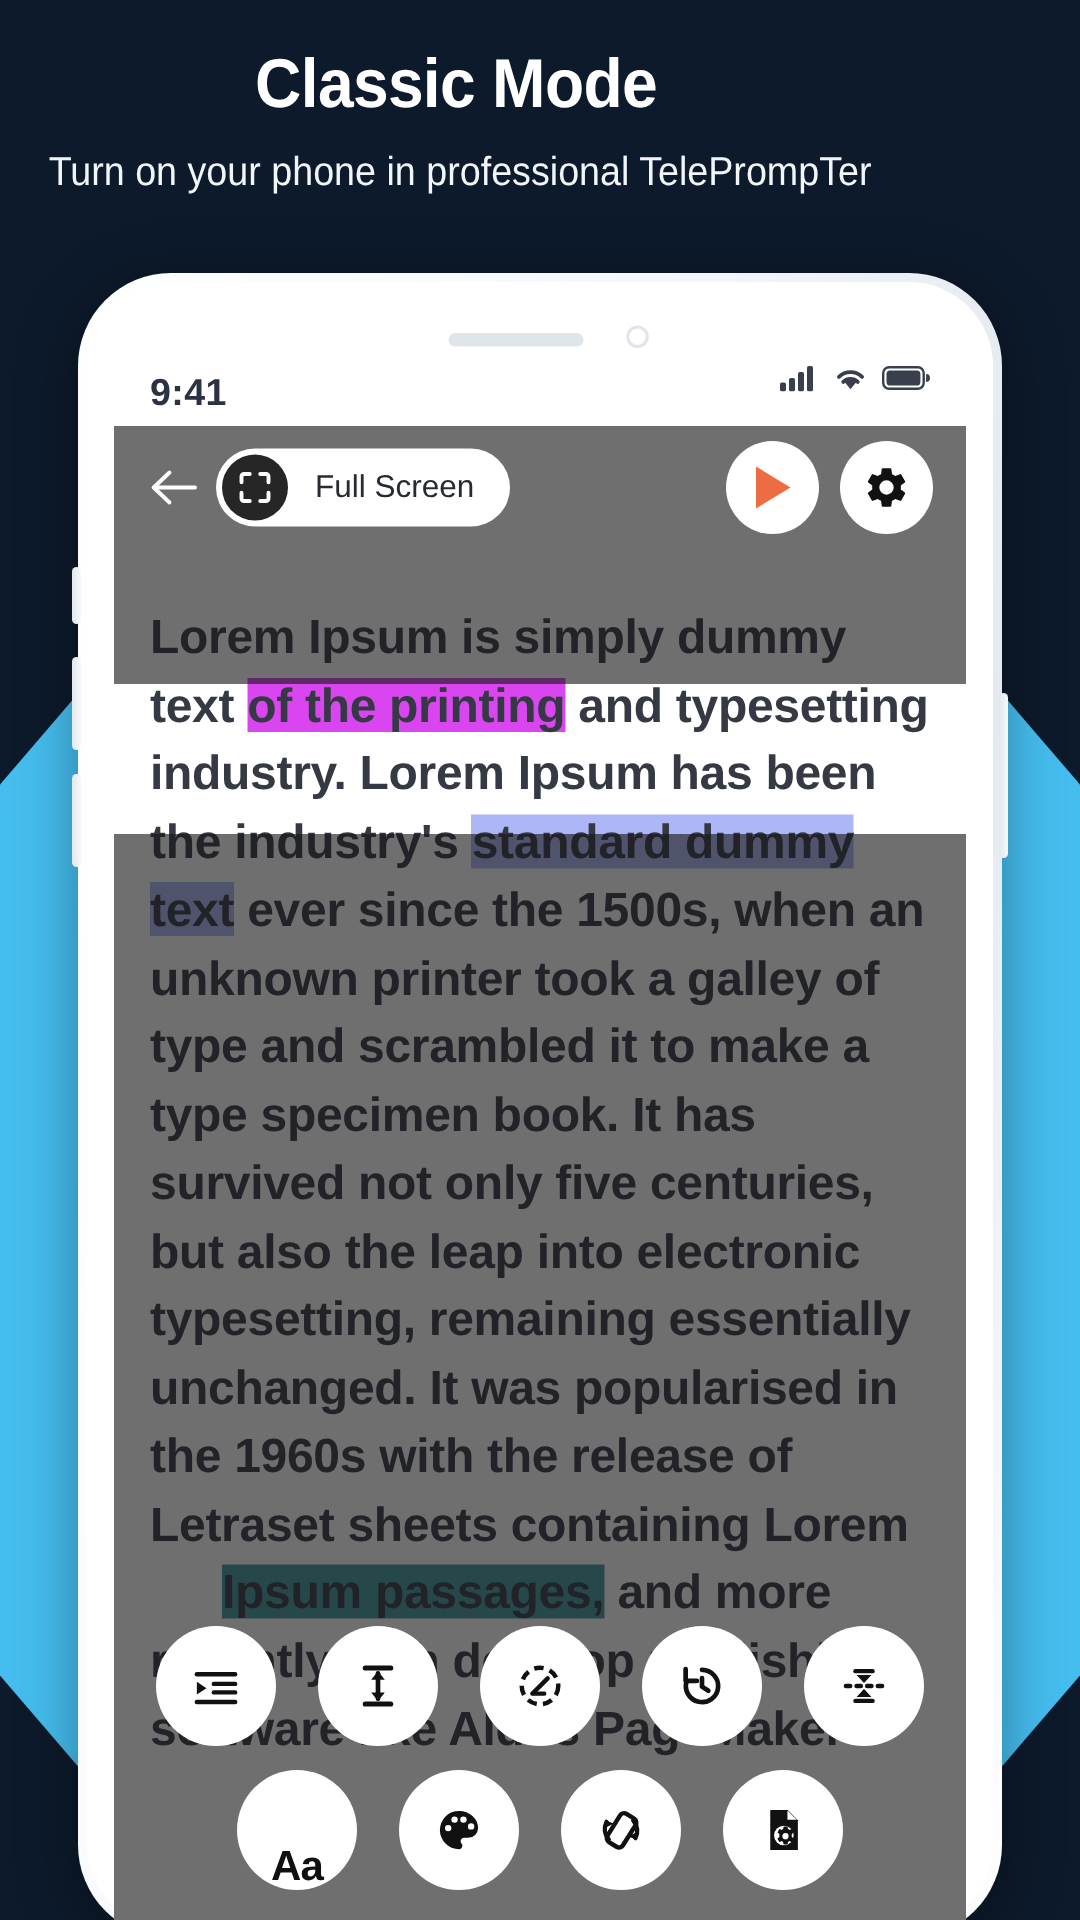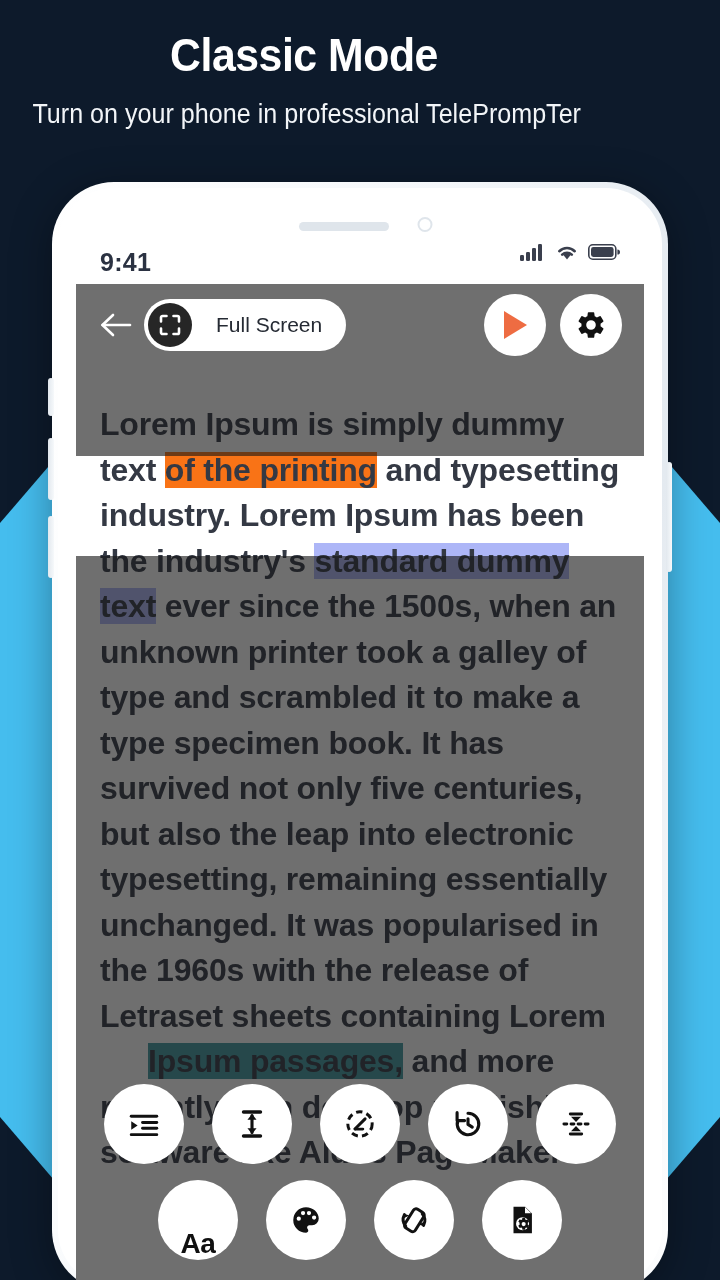--- a/index.html
+++ b/index.html
@@ -166,21 +166,21 @@
     margin-right: 10px;
     flex: none;
   }
   .fs-pill {
     height: 52px;
     background: #ffffff;
     border-radius: 26px;
     display: flex;
     align-items: center;
     padding: 0 24px 0 4px;
-    gap: 24px;
+    gap: 18px;
     flex: none;
   }
   .fs-icon-circle {
     width: 44px; height: 44px;
     border-radius: 50%;
     background: #262626;
     display: flex; align-items: center; justify-content: center;
     flex: none;
   }
   .fs-label {
@@ -204,21 +204,21 @@
     top: 0;
     padding: 118px 24px 20px 24px;
     box-sizing: border-box;
     font-size: 32px;
     line-height: 45.5px;
     font-weight: bold;
     color: #343944;
     letter-spacing: -0.2px;
     z-index: 1;
   }
-  .hl-red  { background: #f97316; margin-top: 30px; }
+  .hl-red  { background: #d946ef; margin-top: 30px; }
   .hl-blue { background: #adb6f7; }
   .hl-teal { background: #3f9aa0; margin-left: 48px; }
 
   
   .dim {
     position: absolute;
     left: 0; right: 0;
     background: rgba(22,22,22,0.62);
     z-index: 2;
     pointer-events: none;

